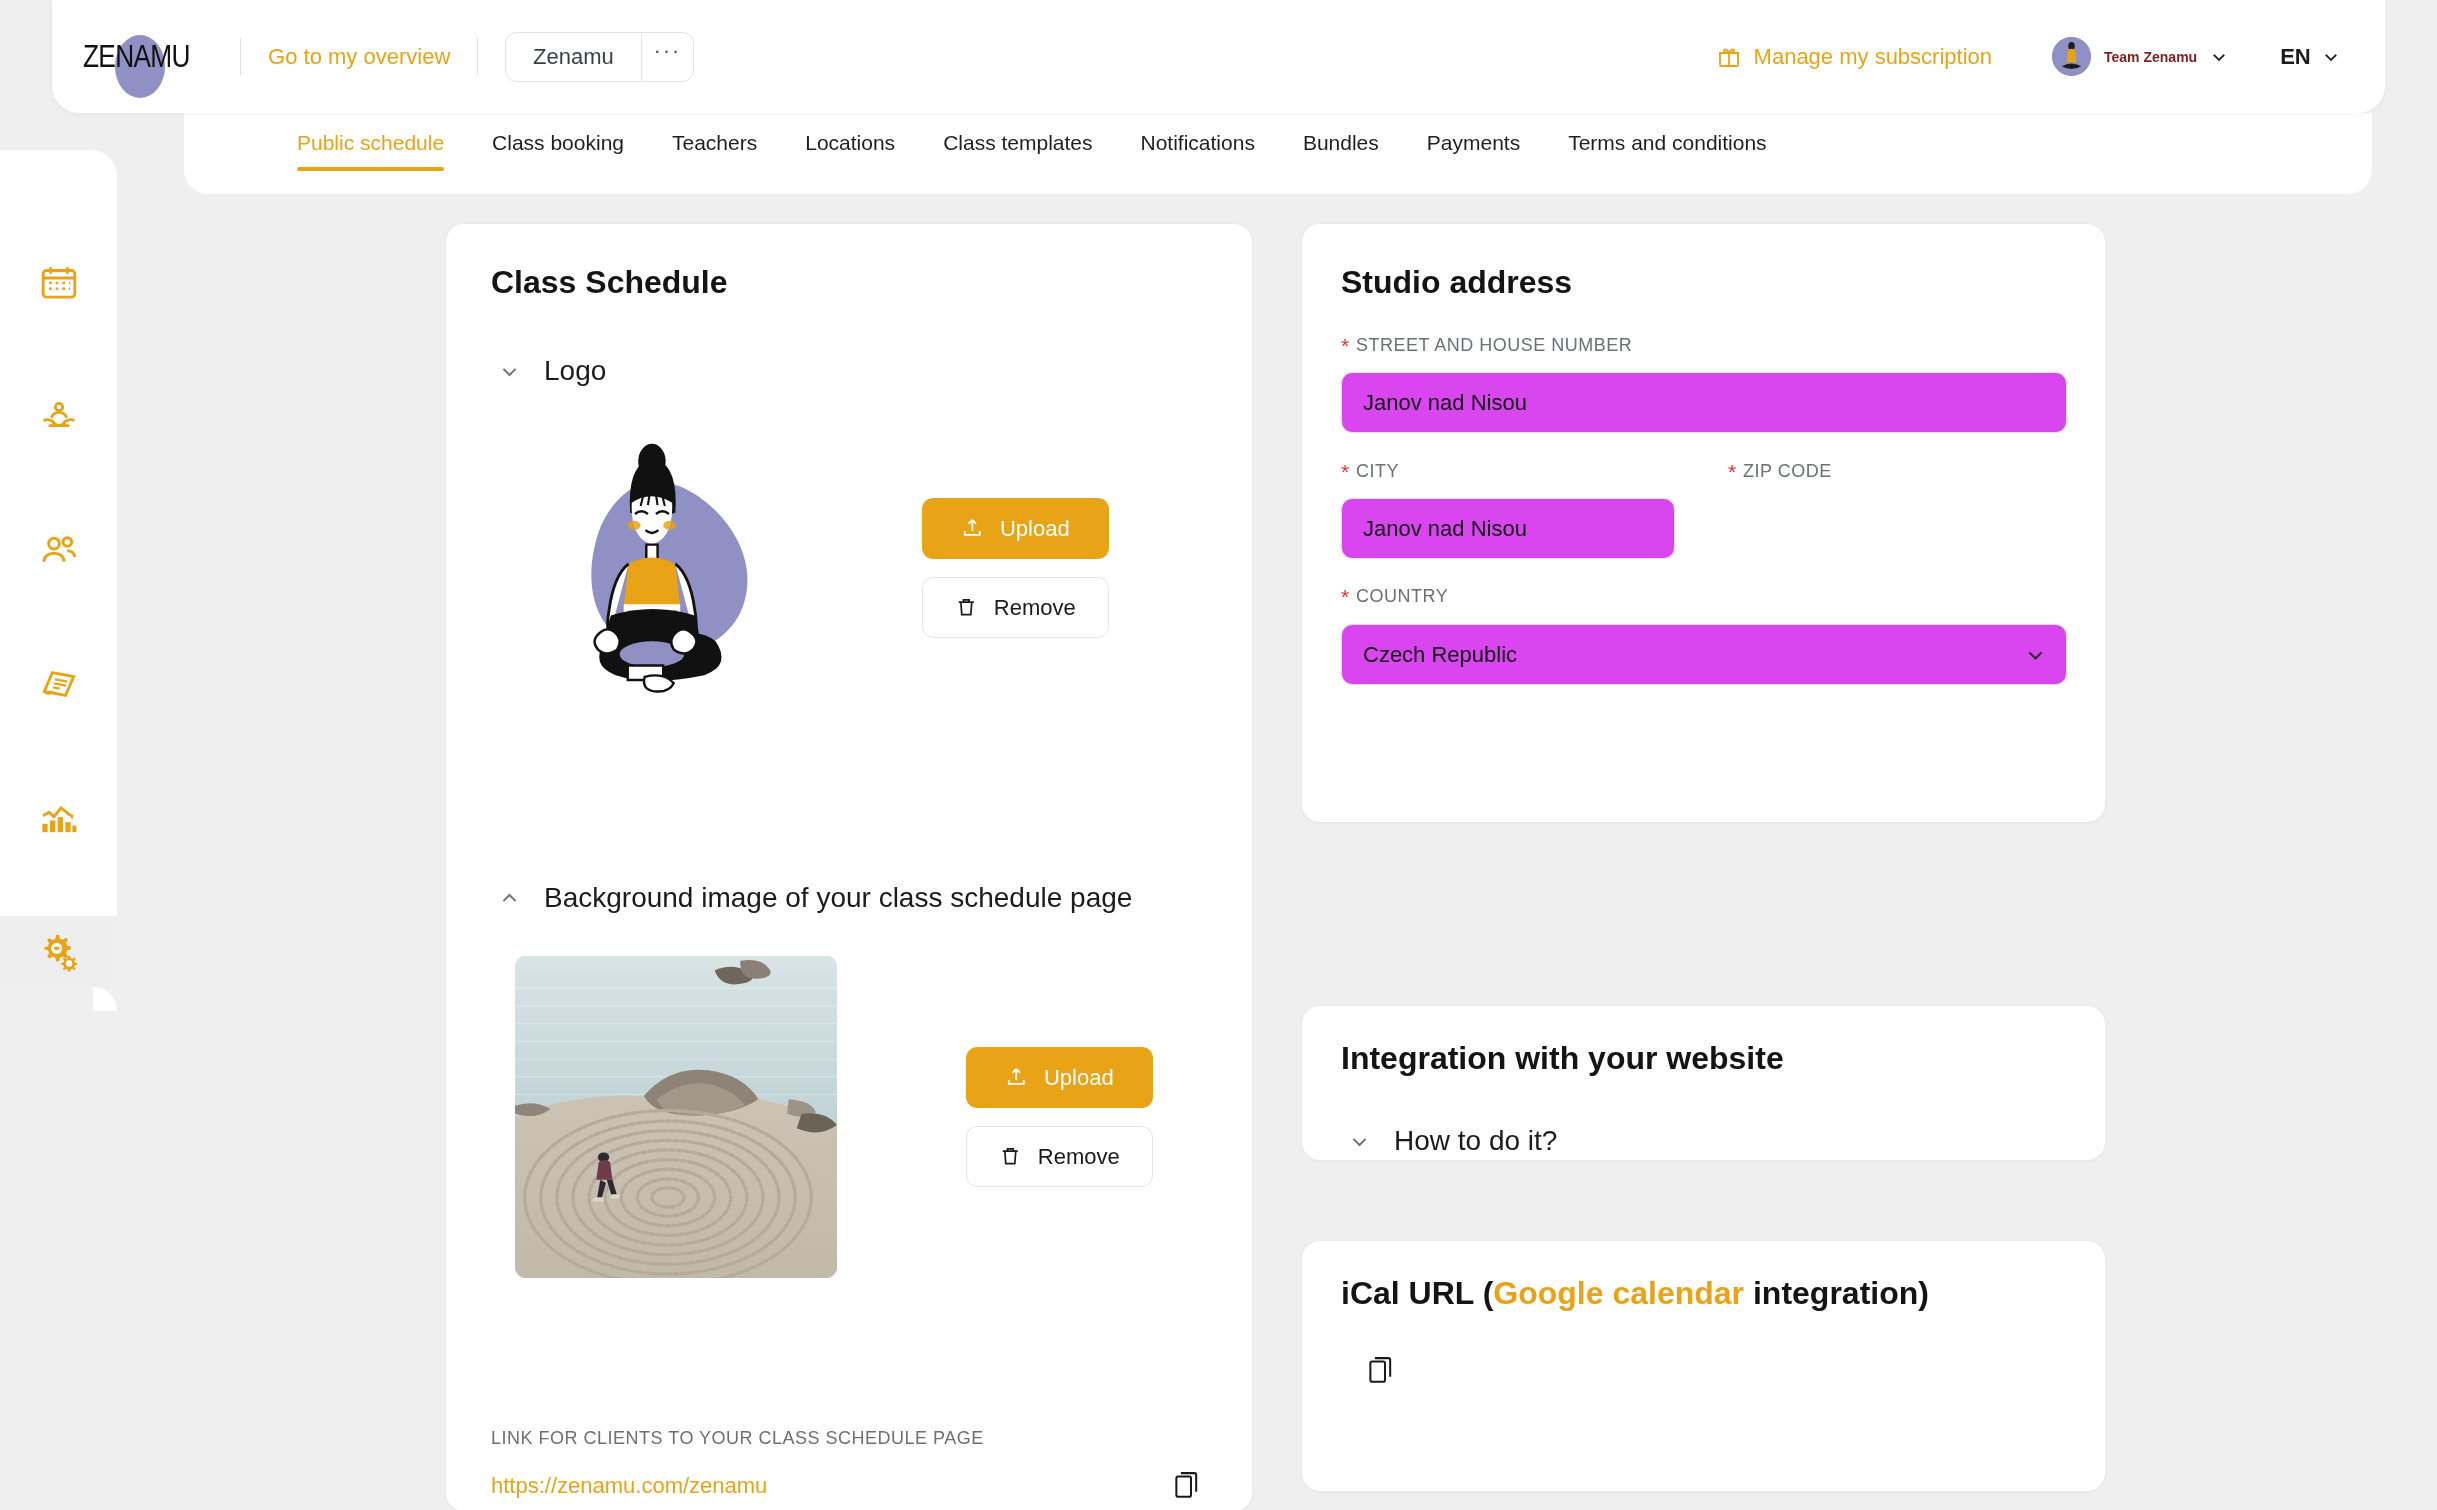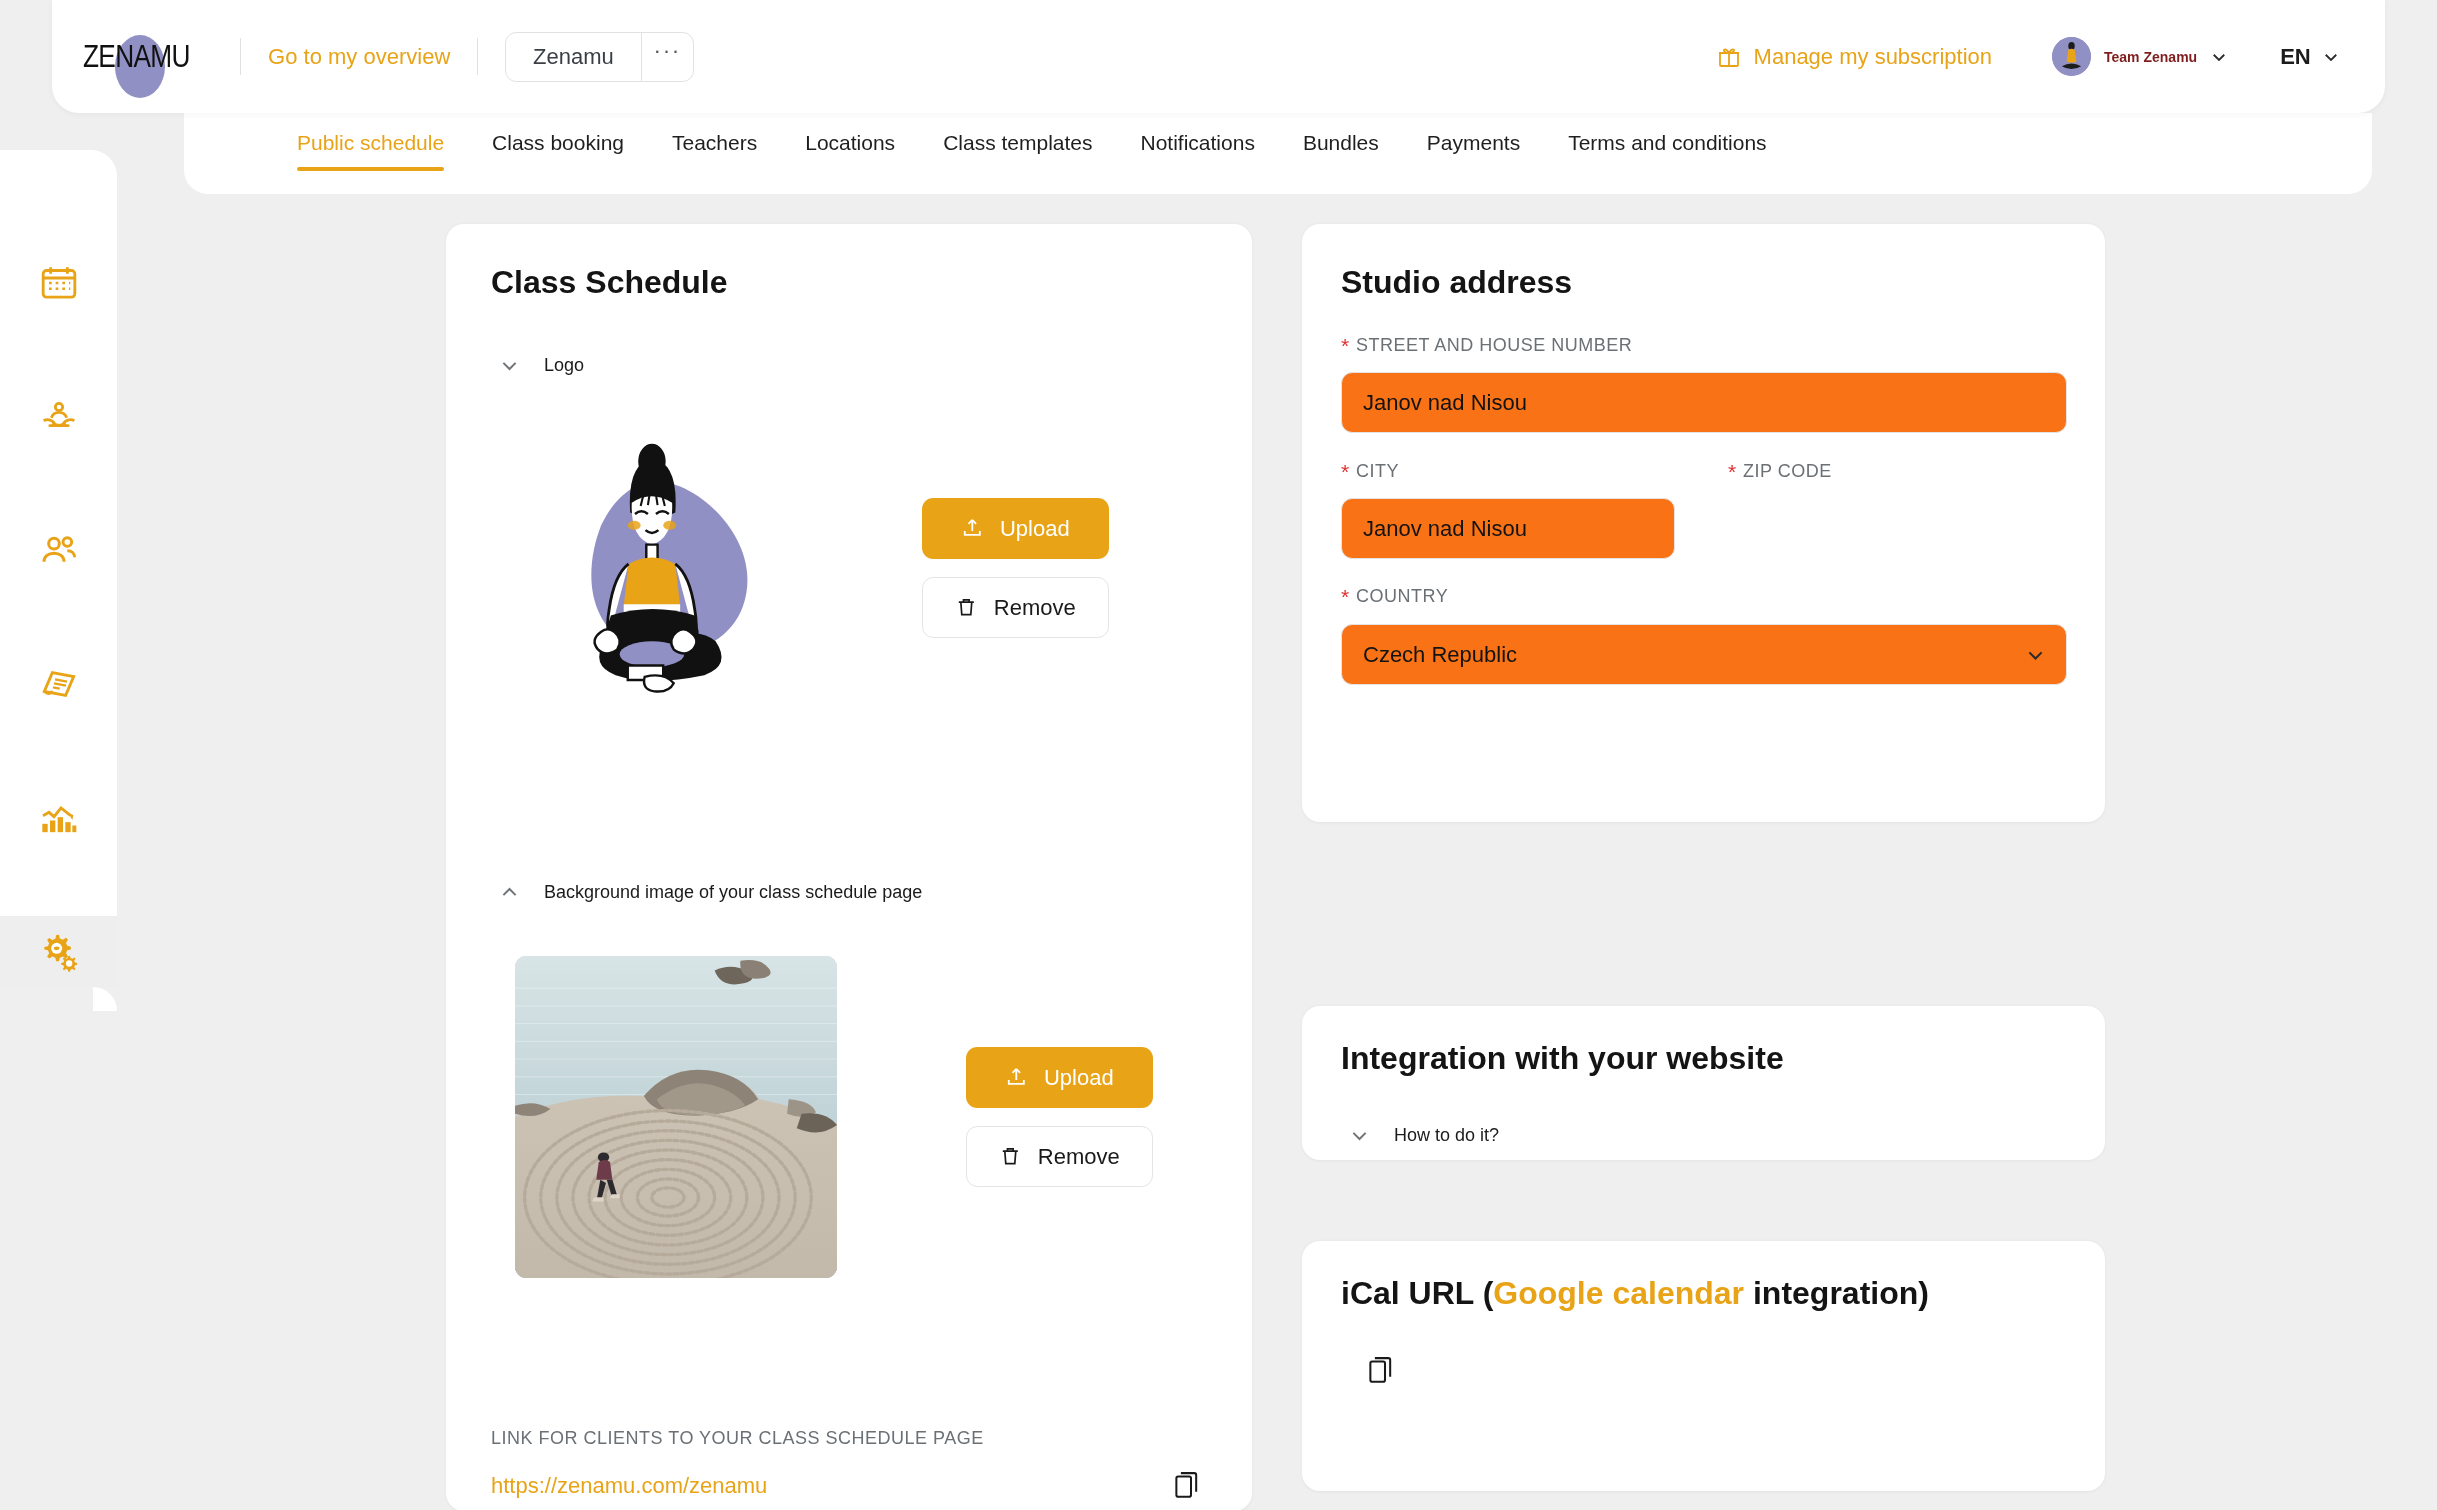--- a/index.html
+++ b/index.html
@@ -125,21 +125,21 @@
   }
 
   
   #left-card { left: 446px; top: 31px; width: 806px; height: 1287px; overflow: hidden; }
   .card-title { font-size: 32px; font-weight: 700; color: #141414; }
 
   .accordion-row {
     display:flex; align-items:center; gap: 24px; cursor: pointer;
   }
   .acc-chev { width: 21px; height: 21px; flex:none; }
-  .acc-label { font-size: 18px; color: #1b1b1b; }
+  .acc-label { font-size: 28px; color: #1b1b1b; }
 
   .logo-block { display:flex; align-items:center; }
   .logo-art {
     width: 266px; height: 266px; position: relative; flex: none;
   }
   .btn-col { display:flex; flex-direction: column; gap: 18px; margin-left: 129px; }
   .btn {
     display:flex; align-items:center; justify-content:center; gap: 16px;
     font-size: 22px; border-radius: 11.3px; cursor: pointer;
     width: 187px; height: 61px;
@@ -165,21 +165,21 @@
   #integ-card { left: 1302px; top: 813px; width: 803px; height: 154px; }
   #ical-card { left: 1302px; top: 1048px; width: 803px; height: 250px; }
 
   .field-label {
     font-size: 18px; letter-spacing: 0.5px; color: #6b7075; text-transform: uppercase;
     display:flex; align-items: flex-start; gap: 6.4px;
   }
   .req { color: #e03131; font-size: 21px; line-height: 1; }
   .input {
     width: 100%; height: 61px; border: 1.2px solid #e4e4e4; border-radius: 11.3px;
-    background: #f97316; font-size: 22px; color: #131313; padding: 0 21px;
+    background: #d946ef; font-size: 22px; color: #131313; padding: 0 21px;
     font-family: "Liberation Sans", sans-serif;
   }
   .input:read-only { cursor: default; }
   .select-wrap { position: relative; }
   .select-chev {
     position:absolute; right: 21px; top: 50%; transform: translateY(-50%);
     width: 21px; height: 21px; pointer-events:none;
   }
   .save-btn {
     width: 100%; height: 61px; border: none; border-radius: 11.3px;

